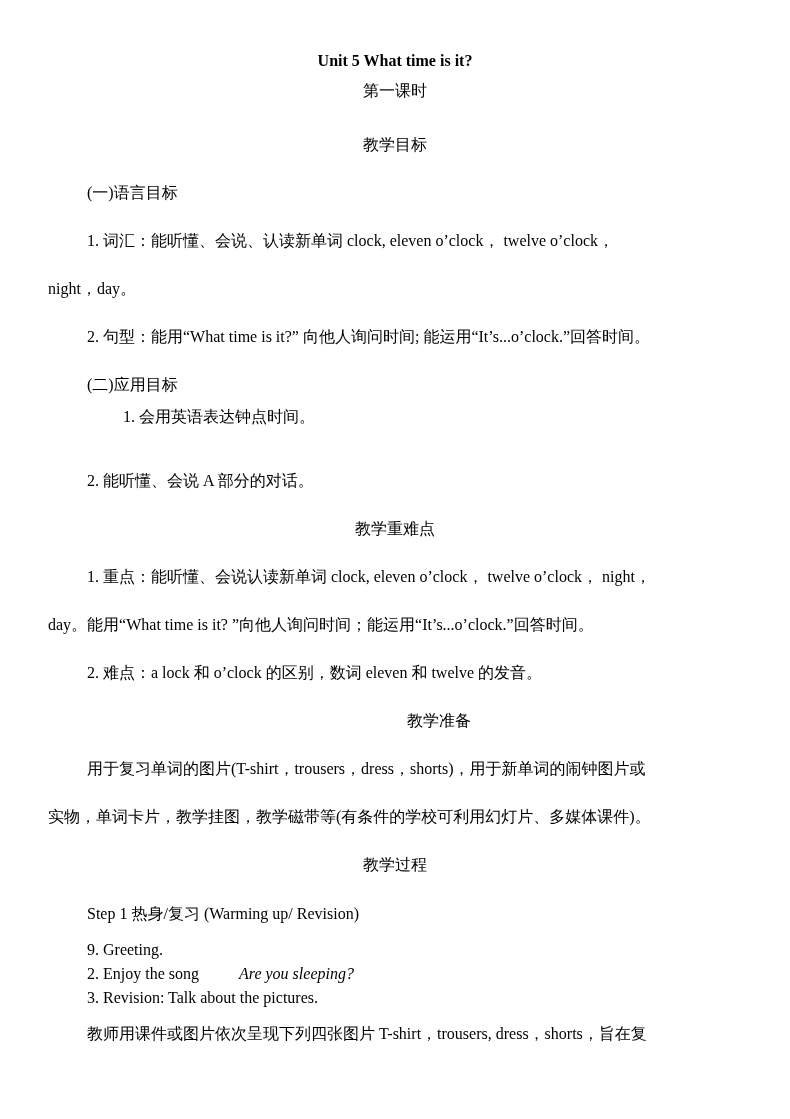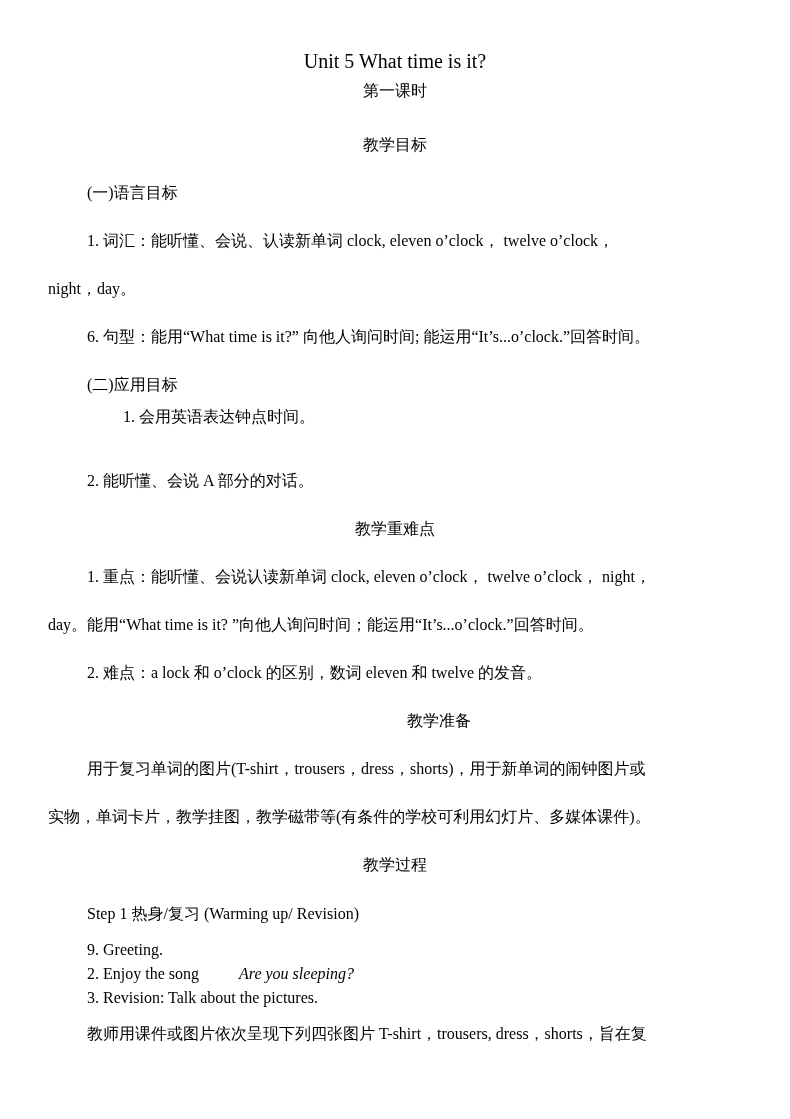--- a/index.html
+++ b/index.html
@@ -1,39 +1,39 @@
 <!DOCTYPE html>
 <html><head>
 <meta charset="utf-8">
 <style>
   html, body { margin: 0; padding: 0; background: #ffffff; }
   body { width: 790px; height: 1119px; position: relative; overflow: hidden;
          font-family: "Liberation Serif", "DejaVu Serif", serif; color: #000; font-size: 16px; }
   .ln { position: absolute; white-space: nowrap; line-height: 20px; }
   .center { left: 0; width: 790px; text-align: center; }
-  .title { font-weight: normal; font-size: 20px; }
+  .title { font-weight: bold; font-size: 16px; }
   .ind { left: 87px; }
   .flush { left: 48px; }
   .i { font-style: italic; margin-left: 40px; }
 </style>
 </head>
 <body>
 
 <div>
 
   <div class="ln center title" style="top:51px;">Unit 5    What time is it?</div>
   <div class="ln center" style="top:81px;">第一课时</div>
 
   <div class="ln center" style="top:135px;">教学目标</div>
 
   <div class="ln ind" style="top:183px;">(一)语言目标</div>
 
   <div class="ln ind" style="top:231px;">1. 词汇：能听懂、会说、认读新单词  clock, eleven  o’clock，  twelve  o’clock，</div>
   <div class="ln flush" style="top:279px;">night，day。</div>
-  <div class="ln ind" style="top:327px;">6. 句型：能用“What time is it?” 向他人询问时间;  能运用“It’s...o’clock.”回答时间。</div>
+  <div class="ln ind" style="top:327px;">2. 句型：能用“What time is it?” 向他人询问时间;  能运用“It’s...o’clock.”回答时间。</div>
 
   <div class="ln ind" style="top:375px;">(二)应用目标</div>
   <div class="ln ind" style="top:407px;margin-left:36px;">1. 会用英语表达钟点时间。</div>
   <div class="ln ind" style="top:471px;">2. 能听懂、会说 A 部分的对话。</div>
 
   <div class="ln center" style="top:519px;">教学重难点</div>
   <div class="ln ind" style="top:567px;">1. 重点：能听懂、会说认读新单词 clock, eleven o’clock，  twelve  o’clock， night，</div>
   <div class="ln flush" style="top:615px;">day。能用“What time is it? ”向他人询问时间；能运用“It’s...o’clock.”回答时间。</div>
   <div class="ln ind" style="top:663px;">2. 难点：a lock 和 o’clock 的区别，数词 eleven  和  twelve  的发音。</div>
 

